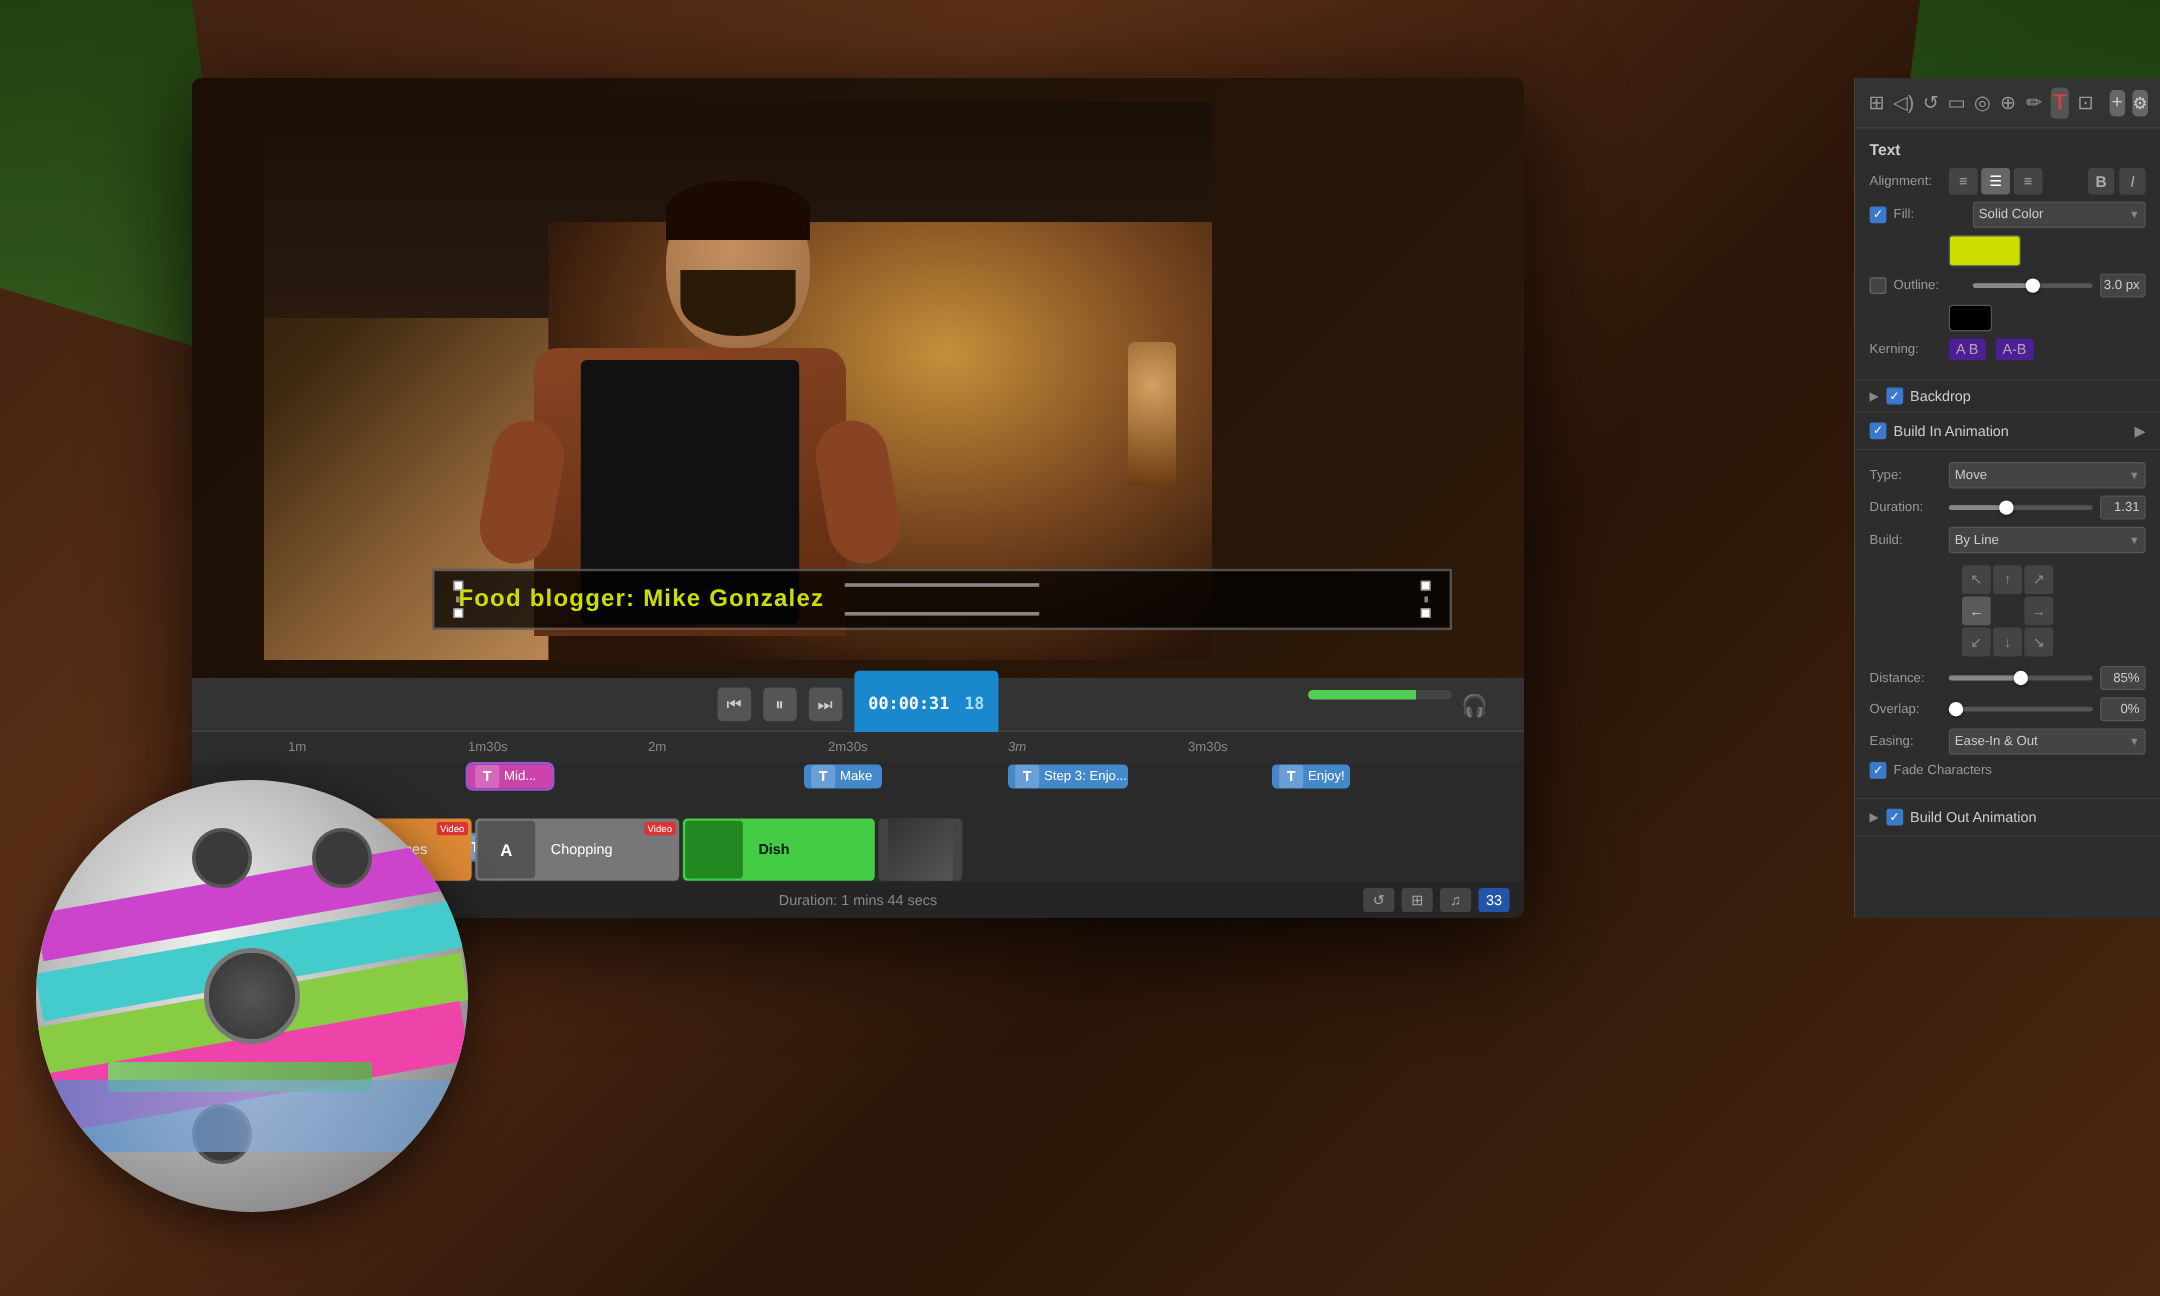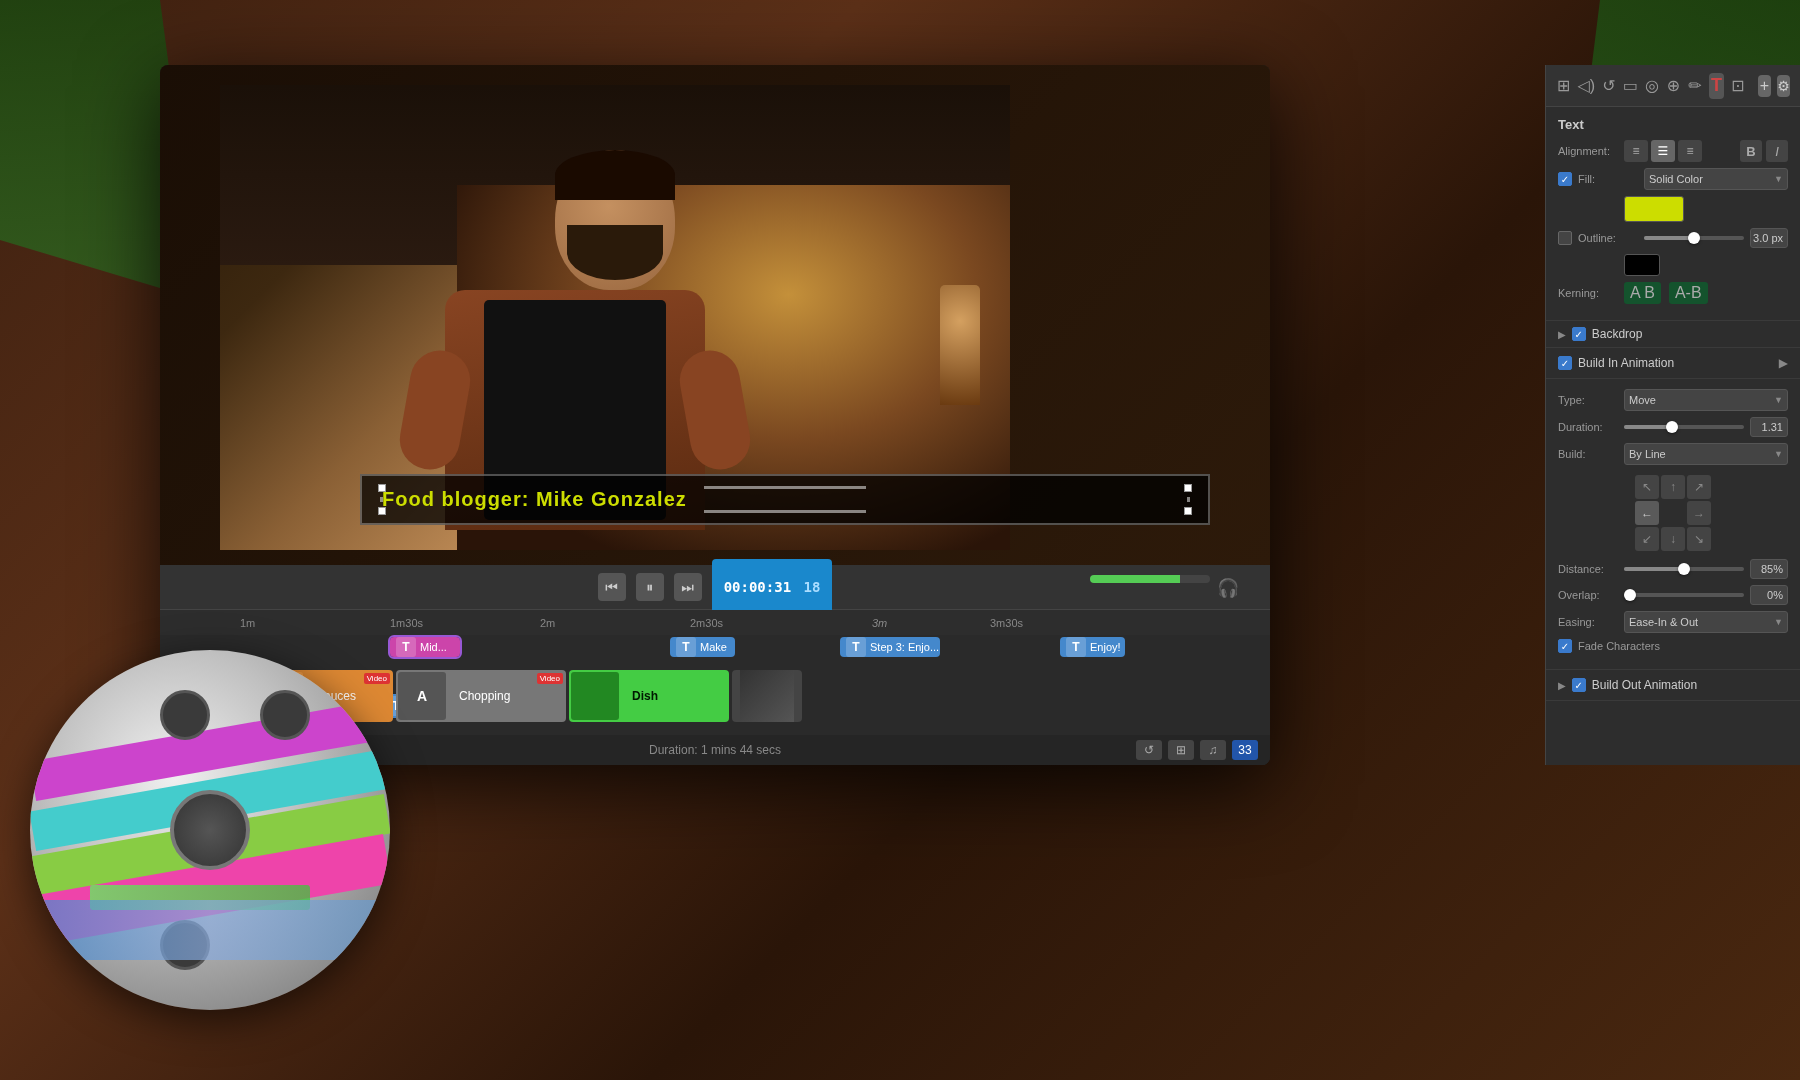--- a/index.html
+++ b/index.html
@@ -533,23 +533,23 @@
       font-size: 12px;
       color: #888;
     }
 
     
     .kerning-samples {
       display: flex;
       gap: 8px;
     }
     .kerning-sample {
-      font-size: 16px;
+      font-size: 12px;
       color: #aaa;
-      background: #14532d;
+      background: #4c1d95;
       padding: 2px 6px;
       border-radius: 3px;
     }
 
     
     .direction-grid {
       display: grid;
       grid-template-columns: repeat(3, 24px);
       grid-template-rows: repeat(3, 24px);
       gap: 2px;
@@ -735,21 +735,21 @@
       <div class="volume-slider"></div>
 
       <div class="headphone-icon">🎧</div>
     </div>
 
     <div class="timeline-ruler">
       <span class="ruler-mark" style="left:80px;">1m</span>
       <span class="ruler-mark" style="left:230px;">1m30s</span>
       <span class="ruler-mark" style="left:380px;">2m</span>
       <span class="ruler-mark" style="left:530px;">2m30s</span>
-      <span class="ruler-mark" style="left:712px;font-style:italic;">3m</span>
+      <span class="ruler-mark" style="left:680px;font-style:italic;">3m</span>
       <span class="ruler-mark" style="left:830px;">3m30s</span>
     </div>
 
     <div class="timeline-tracks">
 
       <div class="track-row" style="margin-top:4px;">
 
         <div class="track-clip clip-selected" style="background:#cc44aa;width:70px;position:absolute;left:150px;top:-2px;height:20px;">
           <div class="clip-t-icon">T</div>
           <span>Mid...</span>
@@ -780,21 +780,21 @@
         <div class="track-clip" style="background:#4488cc;width:90px;position:absolute;left:390px;">
           <div class="clip-t-icon">T</div>
           <span>Step</span>
         </div>
 
         <div class="track-clip" style="background:#dd8833;width:55px;position:absolute;left:500px;">
           <span style="font-size:18px;">✂</span>
         </div>
       </div>
 
-      <div class="track-row-2" style="position:absolute;bottom:42px;left:0;right:0;padding-left:0;">
+      <div class="track-row-2" style="position:absolute;bottom:30px;left:0;right:0;padding-left:0;">
         <div class="media-clip" style="background:#dd8833;width:90px;margin-left:0;">
           <div style="position:absolute;left:6px;top:6px;width:28px;height:28px;background:#cc5500;border-radius:3px;display:flex;align-items:center;justify-content:center;font-weight:bold;font-size:14px;color:white;">A</div>
           <span style="margin-left:38px;font-size:12px;">Main</span>
         </div>
         <div class="media-clip" style="background:#dd8833;width:140px;">
           <div style="position:absolute;left:2px;top:2px;bottom:2px;width:48px;background:#ee9944;border-radius:3px;display:flex;align-items:center;justify-content:center;font-size:22px;">🌡</div>
           <div style="position:absolute;top:3px;right:3px;background:#dd3333;color:white;font-size:8px;padding:1px 3px;border-radius:2px;">Video</div>
           <span style="margin-left:55px;font-size:12px;">Sauces</span>
         </div>
         <div class="media-clip" style="background:#777;width:170px;">

